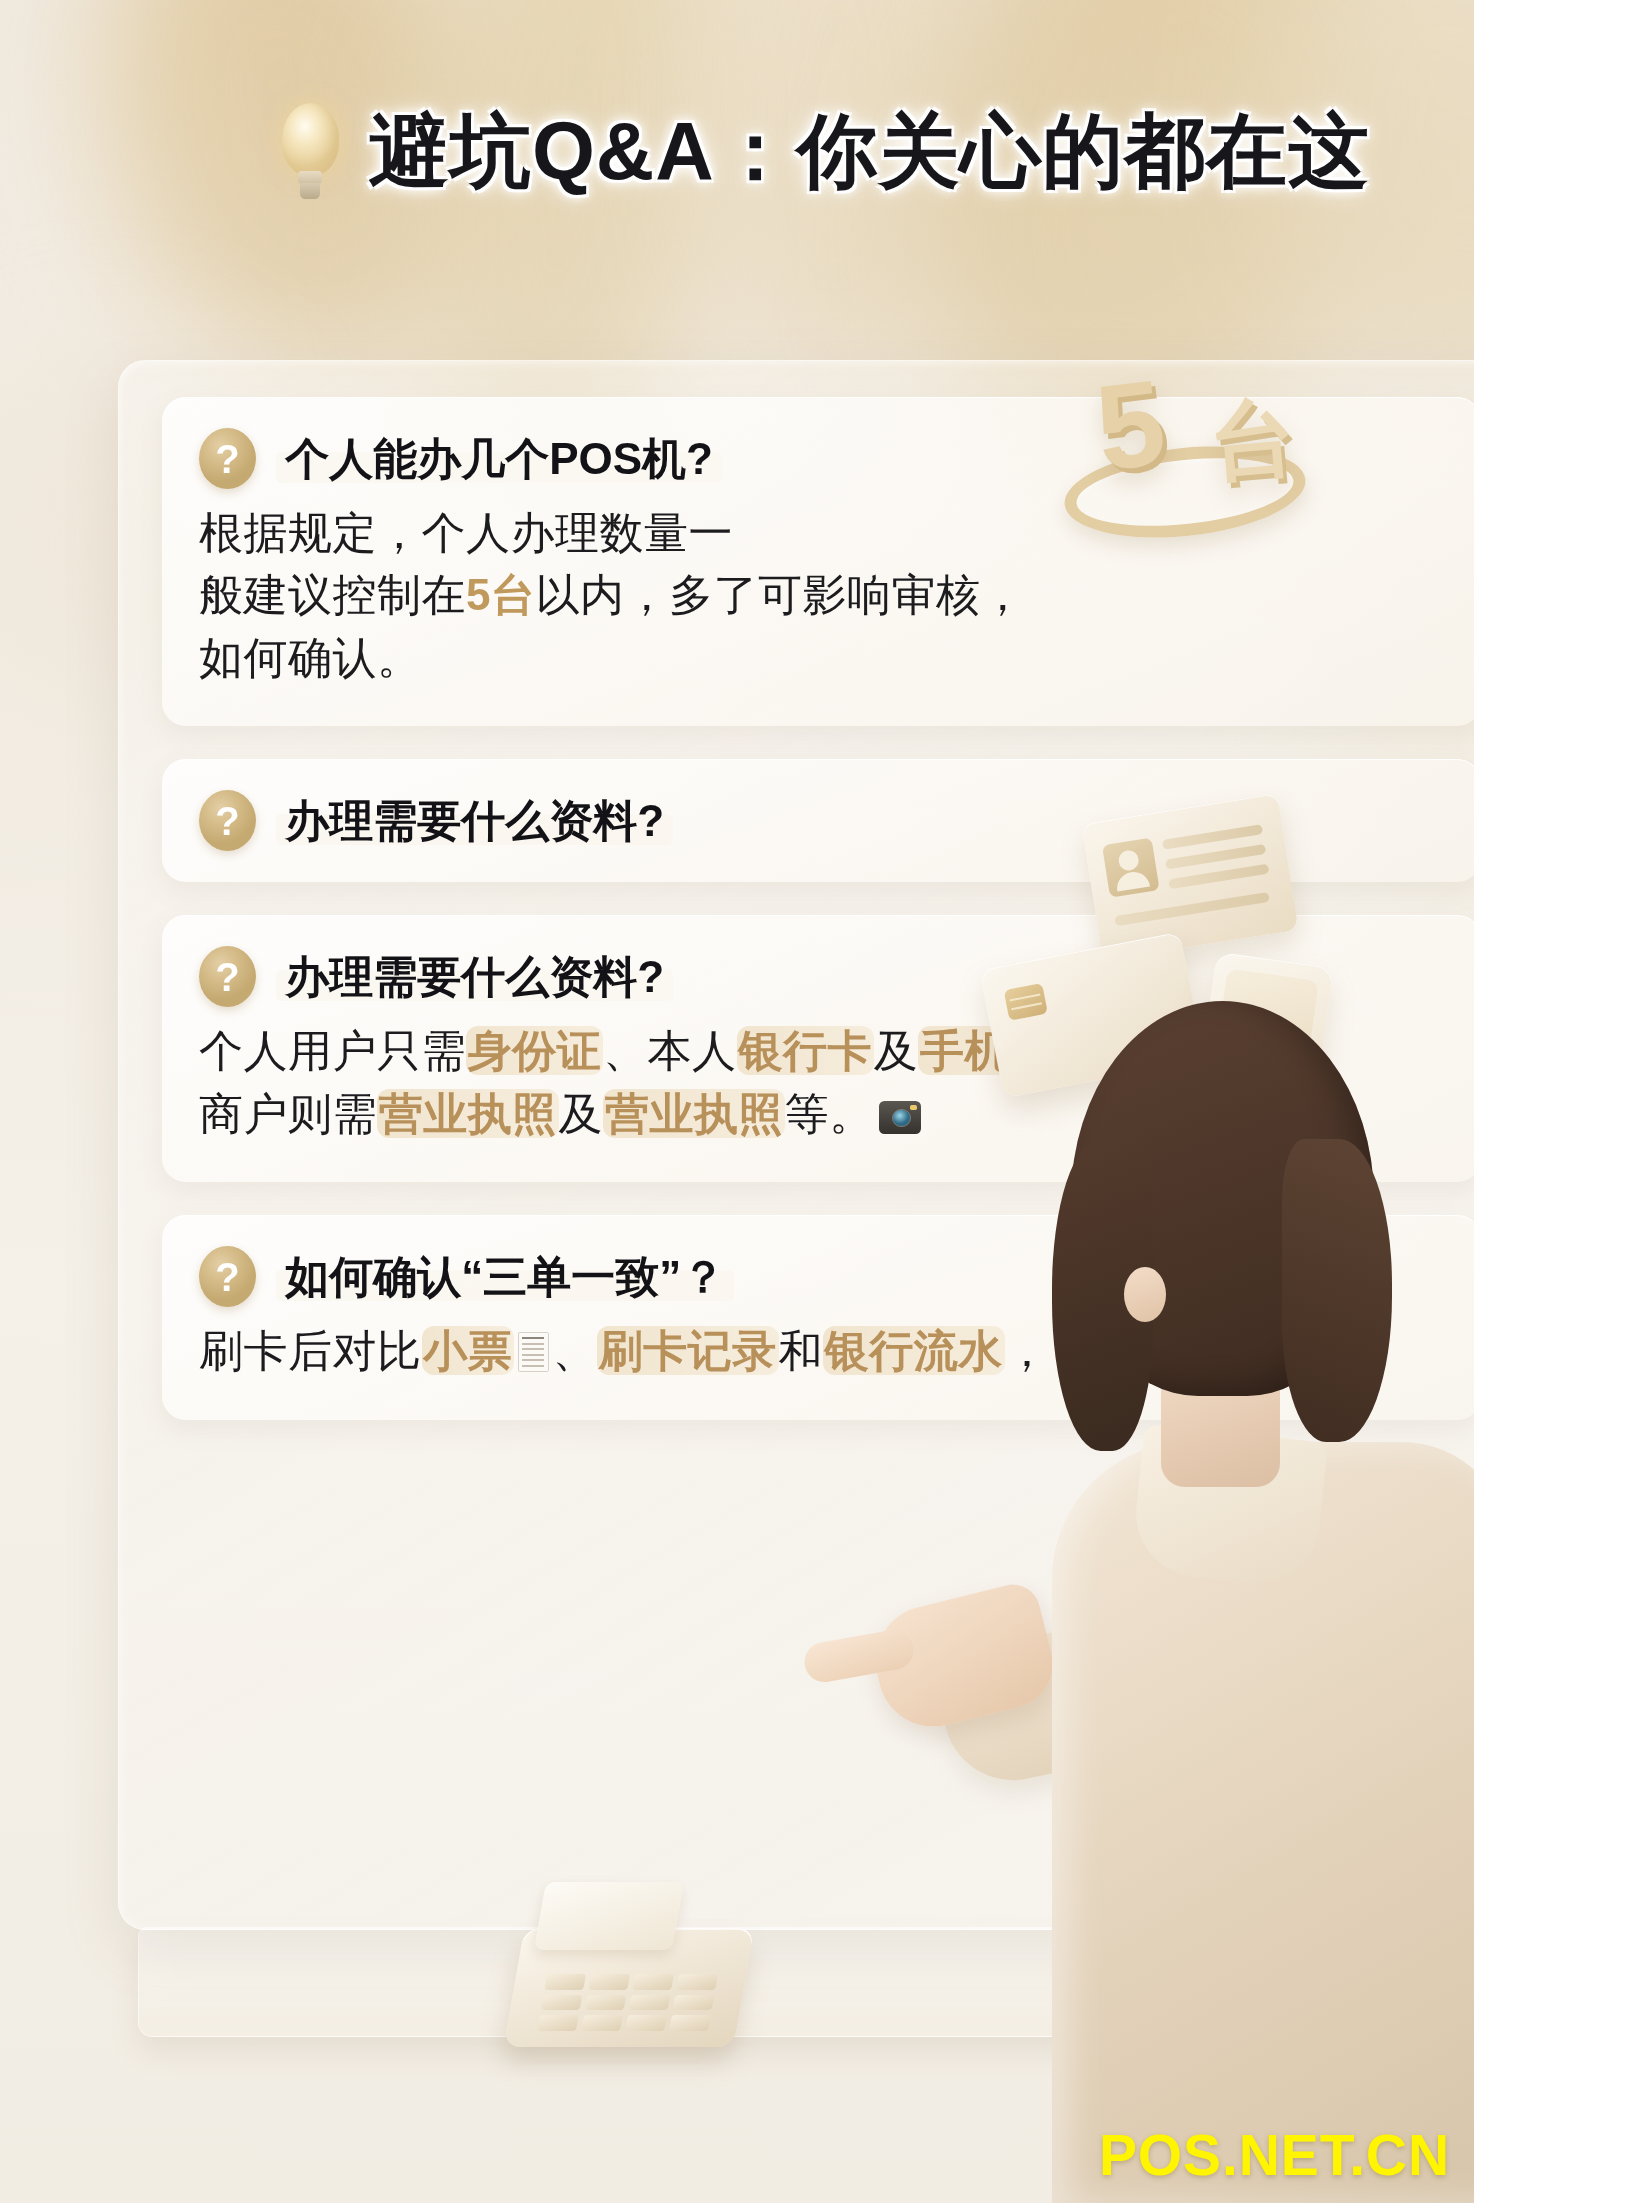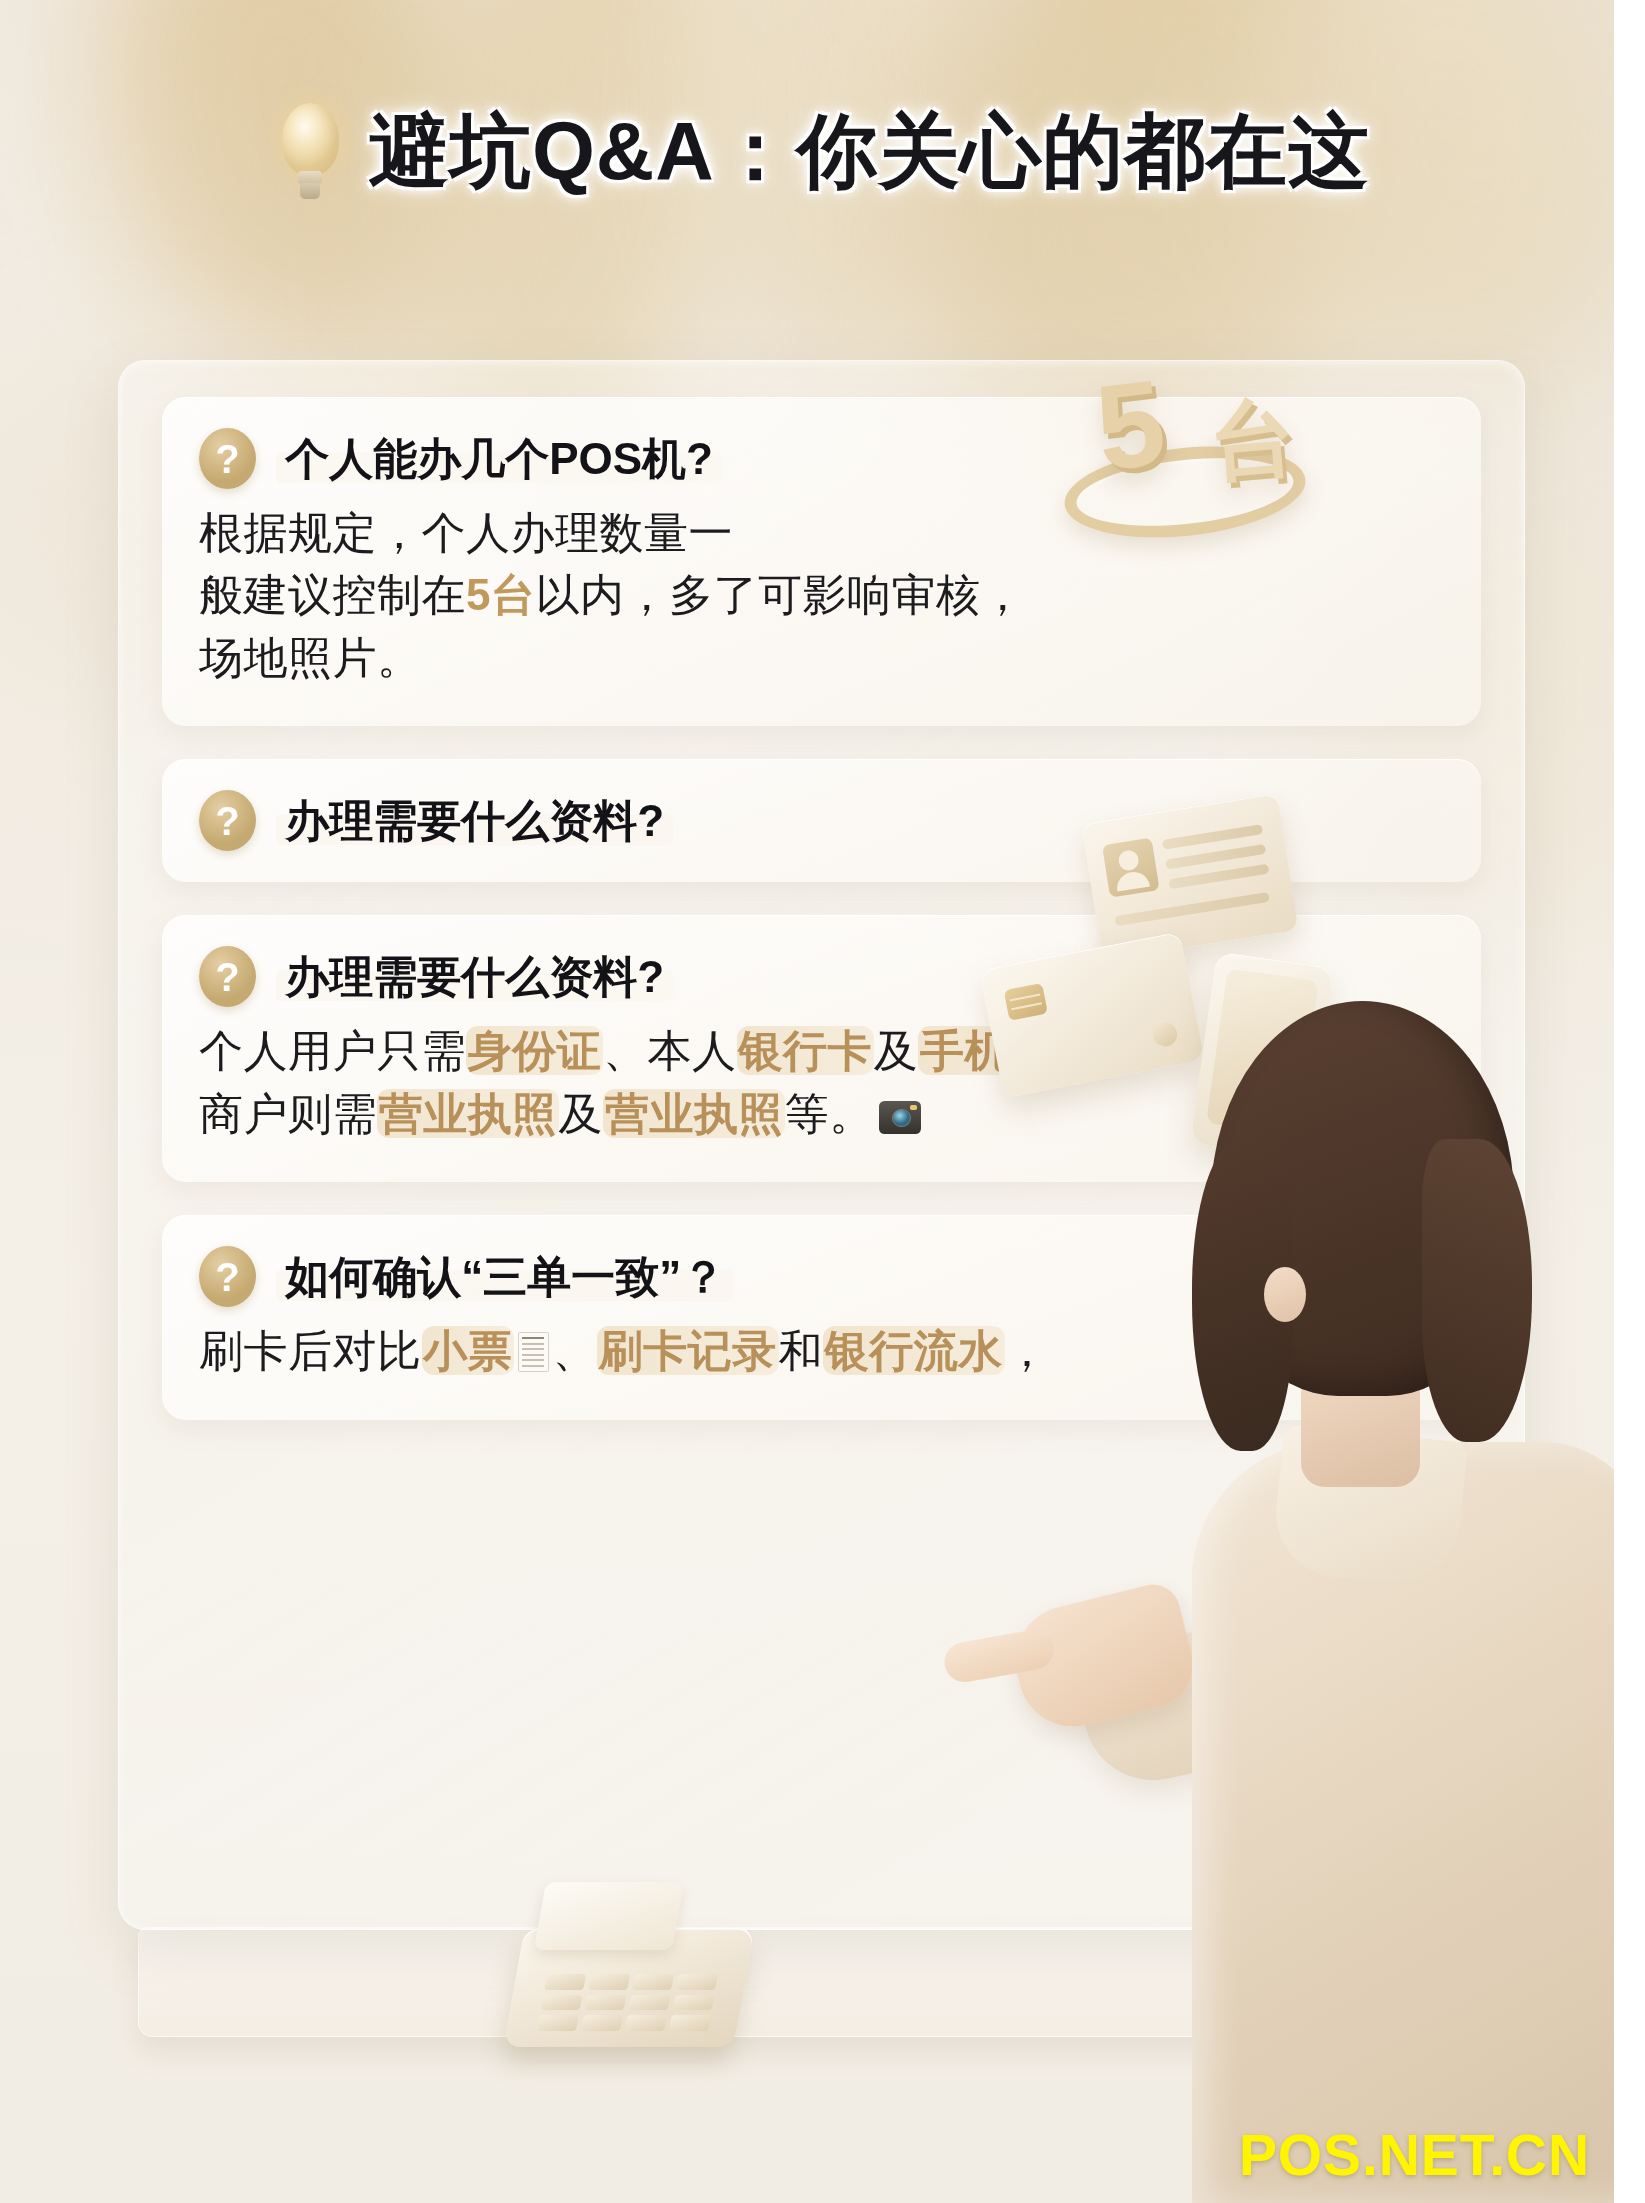--- a/index.html
+++ b/index.html
@@ -3,21 +3,21 @@
 <meta charset="utf-8">
 <style>
   * { box-sizing: border-box; margin: 0; padding: 0; }
   html, body {
     width: 1646px; height: 2204px;
     font-family: "Liberation Sans", "DejaVu Sans", sans-serif;
     overflow: hidden;
   }
   #poster {
     position: relative;
-    width: 1614px; height: 2204px;
+    width: 1474px; height: 2204px;
     background: #EFE9E0;
     overflow: hidden;
   }
 
   
   .bg-layer { position: absolute; inset: 0; }
   .bg-base {
     background:
       radial-gradient(120% 80% at 18% 6%,  #F3EDE4 0%, #ECE4D8 45%, #E8DFD2 100%),
       linear-gradient(160deg, #F2ECE3 0%, #EDE5DA 40%, #E9E0D4 100%);
@@ -394,21 +394,21 @@
     <div class="card">
       <div class="qrow">
         <div class="qbadge">?</div>
         <div class="qtext">
           <span>个人能办几个POS机?</span>
         </div>
       </div>
       <div class="ans">
         <div>根据规定，个人办理数量一</div>
         <div>般建议控制在<span class="hl">5台</span>以内，多了可影响审核，</div>
-        <div>场地照片。</div>
+        <div>如何确认。</div>
       </div>
     </div>
 
     <div class="card compact">
       <div class="qrow" style="margin-bottom:0;">
         <div class="qbadge">?</div>
         <div class="qtext">
           <span>办理需要什么资料?</span>
         </div>
       </div>

